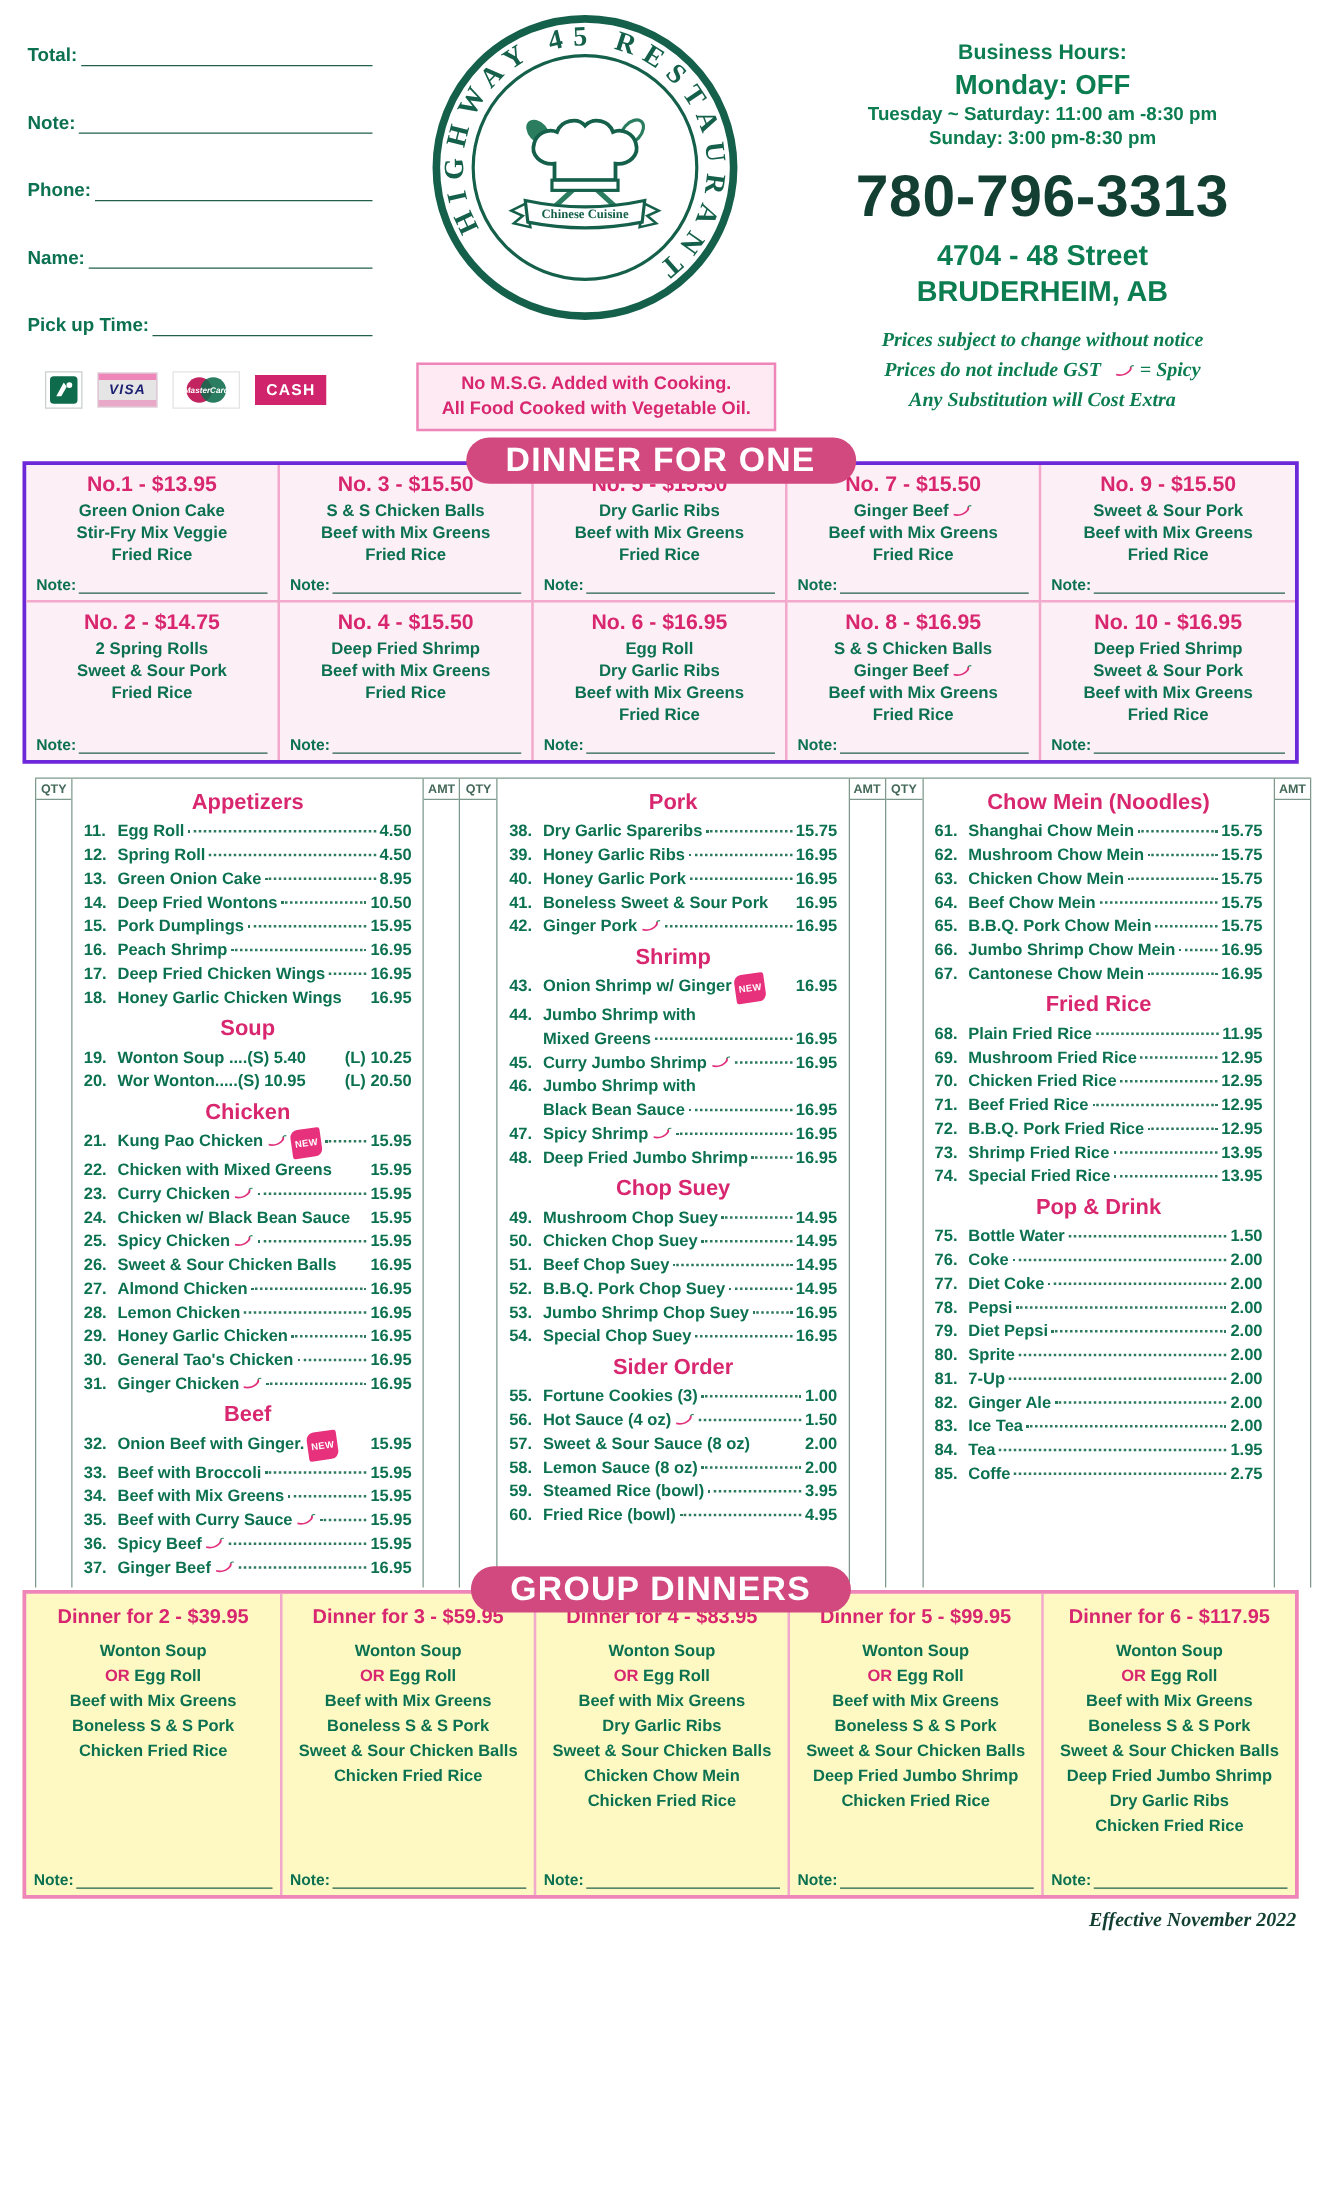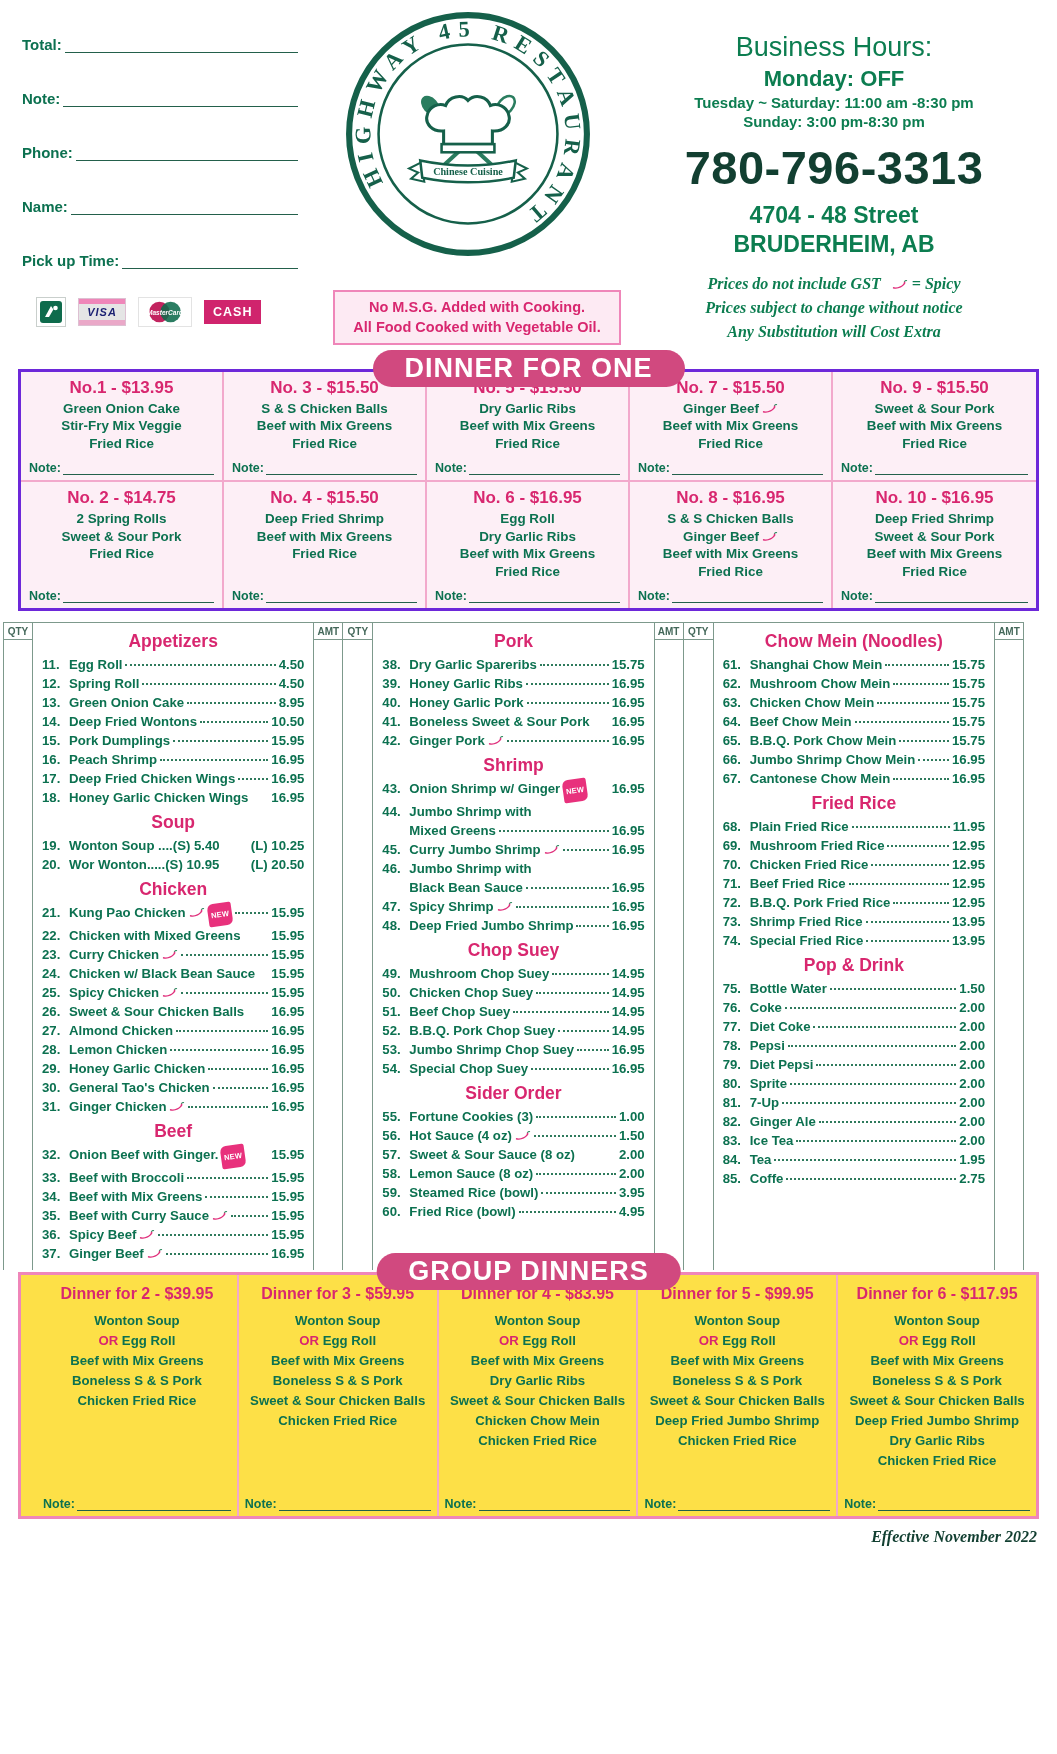--- a/index.html
+++ b/index.html
@@ -29,21 +29,21 @@
 
   
   .logo{position:absolute;left:344px;top:10px;}
 
   .msg-box{position:absolute;left:333px;top:290px;width:288px;border:2px solid #ef86b9;
            background:#fdeaf3;padding:5px 2px;text-align:center;font-weight:bold;
            font-size:14.5px;color:#d8276f;line-height:1.4;}
 
   
   .biz{position:absolute;left:626px;top:32px;width:416px;text-align:center;color:#0c7d50;}
-  .biz-title{font-size:27px;font-weight:400;}
+  .biz-title{font-size:17px;font-weight:700;}
   .h1{font-size:22px;font-weight:bold;margin-top:3px;}
   .h2{font-size:15px;font-weight:bold;margin-top:2px;}
   .phone{font-size:47px;font-weight:800;color:#123f31;margin-top:10px;letter-spacing:.5px;}
   .addr{font-size:23px;font-weight:800;margin-top:7px;}
   .addr+.addr{margin-top:2px;}
   .notices{margin-top:14px;font-family:"Liberation Serif",serif;font-style:italic;
            font-weight:bold;font-size:16px;line-height:1.5;}
 
   
   .pill{position:absolute;top:-22px;left:50%;transform:translateX(-50%);
@@ -56,21 +56,21 @@
   .dfo-cell{display:flex;flex-direction:column;padding:6px 8px 5px;}
   .dfo-cell:not(:nth-child(5n)){border-right:2px solid #f2a9cc;justify-content:center;}
   .dfo-cell:nth-child(n+6){border-top:2px solid #f2a9cc;}
   .dfo-head{text-align:center;color:#d8276f;font-size:17px;font-weight:800;margin-bottom:2px;}
   .dfo-item{text-align:center;color:#0c7150;font-size:13.4px;font-weight:bold;line-height:1.3;}
   .note-line{margin-top:auto;display:flex;align-items:flex-end;color:#0c7150;
              font-size:12.5px;font-weight:bold;}
   .note-rule{flex:1;border-bottom:1.4px solid #23604b;height:10px;margin-left:2px;}
 
   
-  .menu-table{position:absolute;left:3px;top:622px;width:1021px;height:648px;
+  .menu-table{position:absolute;left:28px;top:622px;width:1021px;height:648px;
               display:flex;border-top:1.5px solid #7d998c;}
   .ncol{width:30px;flex:none;border-left:1.2px solid #7d998c;border-right:1.2px solid #7d998c;}
   .ncol+.ncol{border-left:none;}
   .nlab{display:block;text-align:center;font-size:10px;font-weight:bold;color:#44685a;
         padding:3px 0 2px;border-bottom:1.2px solid #7d998c;}
   .mcol{flex:1;padding:3px 9px 0;overflow:hidden;}
   .sec-title{text-align:center;color:#d8276f;font-size:17.5px;font-weight:800;margin:5px 0 3px;}
   .mi{display:flex;align-items:baseline;color:#0c7150;font-size:13.2px;font-weight:bold;
       line-height:19px;white-space:nowrap;}
   .mi-num{width:27px;flex:none;}
@@ -79,21 +79,21 @@
            transform:translateY(-3px);}
   .mi-gap{flex:1;}
   .mi-price{flex:none;}
   .chili{width:16px;height:10px;margin-left:3px;vertical-align:-1px;display:inline-block;}
   .new-badge{display:inline-block;background:#e8317c;color:#fff;font-size:7.5px;
              font-weight:bold;padding:2px 3px;border-radius:6px 2px 6px 2px;margin-left:3px;
              transform:rotate(-8deg);letter-spacing:.3px;}
 
   
   .grp{position:absolute;left:18px;top:1272px;width:1021px;height:247px;
-       border:3px solid #ef86b9;background:#fde047;padding-left:16px;}
+       border:3px solid #ef86b9;background:#fef9c3;}
   .grp-grid{display:grid;grid-template-columns:repeat(5,1fr);height:100%;}
   .grp-cell{display:flex;flex-direction:column;padding:10px 6px 5px;}
   .grp-cell+.grp-cell{border-left:2px solid #f2a9cc;}
   .grp-head{text-align:center;color:#d8276f;font-size:16px;font-weight:800;
             margin-bottom:8px;white-space:nowrap;}
   .grp-item{text-align:center;color:#0c7150;font-size:13.2px;font-weight:bold;line-height:1.52;}
   .or{color:#d8276f;}
 
   .effective{position:absolute;right:20px;top:1528px;font-family:"Liberation Serif",serif;
              font-style:italic;font-weight:bold;font-size:16px;color:#123f31;}
@@ -185,28 +185,28 @@
 
   <div class="biz">
     <div class="biz-title">Business Hours:</div>
     <div class="h1">Monday: OFF</div>
     <div class="h2">Tuesday ~ Saturday: 11:00 am -8:30 pm</div>
     <div class="h2">Sunday: 3:00 pm-8:30 pm</div>
     <div class="phone">780-796-3313</div>
     <div class="addr">4704 - 48 Street</div>
     <div class="addr">BRUDERHEIM, AB</div>
     <div class="notices">
+      <div>Prices subject to change without notice</div>
       <div>
         <span>Prices do not include GST</span>&nbsp;&nbsp;<span class="chili-slot"><svg class="chili" viewBox="0 0 17 10">
               <path d="M1 8.6C5.8 9.8 10.8 8 13.6 4.3 14.3 3.4 14.4 2.2 13.8 1l-1.3.6c.3 1-.1 2-1 2.9C8.9 7 5.2 8.3 1 7.2Z" fill="#e0307c"></path>
               <path d="M13.2 1.5C13.8.5 14.9.1 16 .4" stroke="#2c8a5e" stroke-width="1.1" fill="none"></path>
             </svg></span>
         <span>= Spicy</span>
       </div>
-      <div>Prices subject to change without notice</div>
       <div>Any Substitution will Cost Extra</div>
     </div>
   </div>
 
   <div class="dfo">
     <div class="pill">DINNER FOR ONE</div>
     <div class="dfo-grid">
         <div class="dfo-cell">
           <div class="dfo-head">No.1 - $13.95</div>
           <div class="dfo-item">Green Onion Cake</div>

